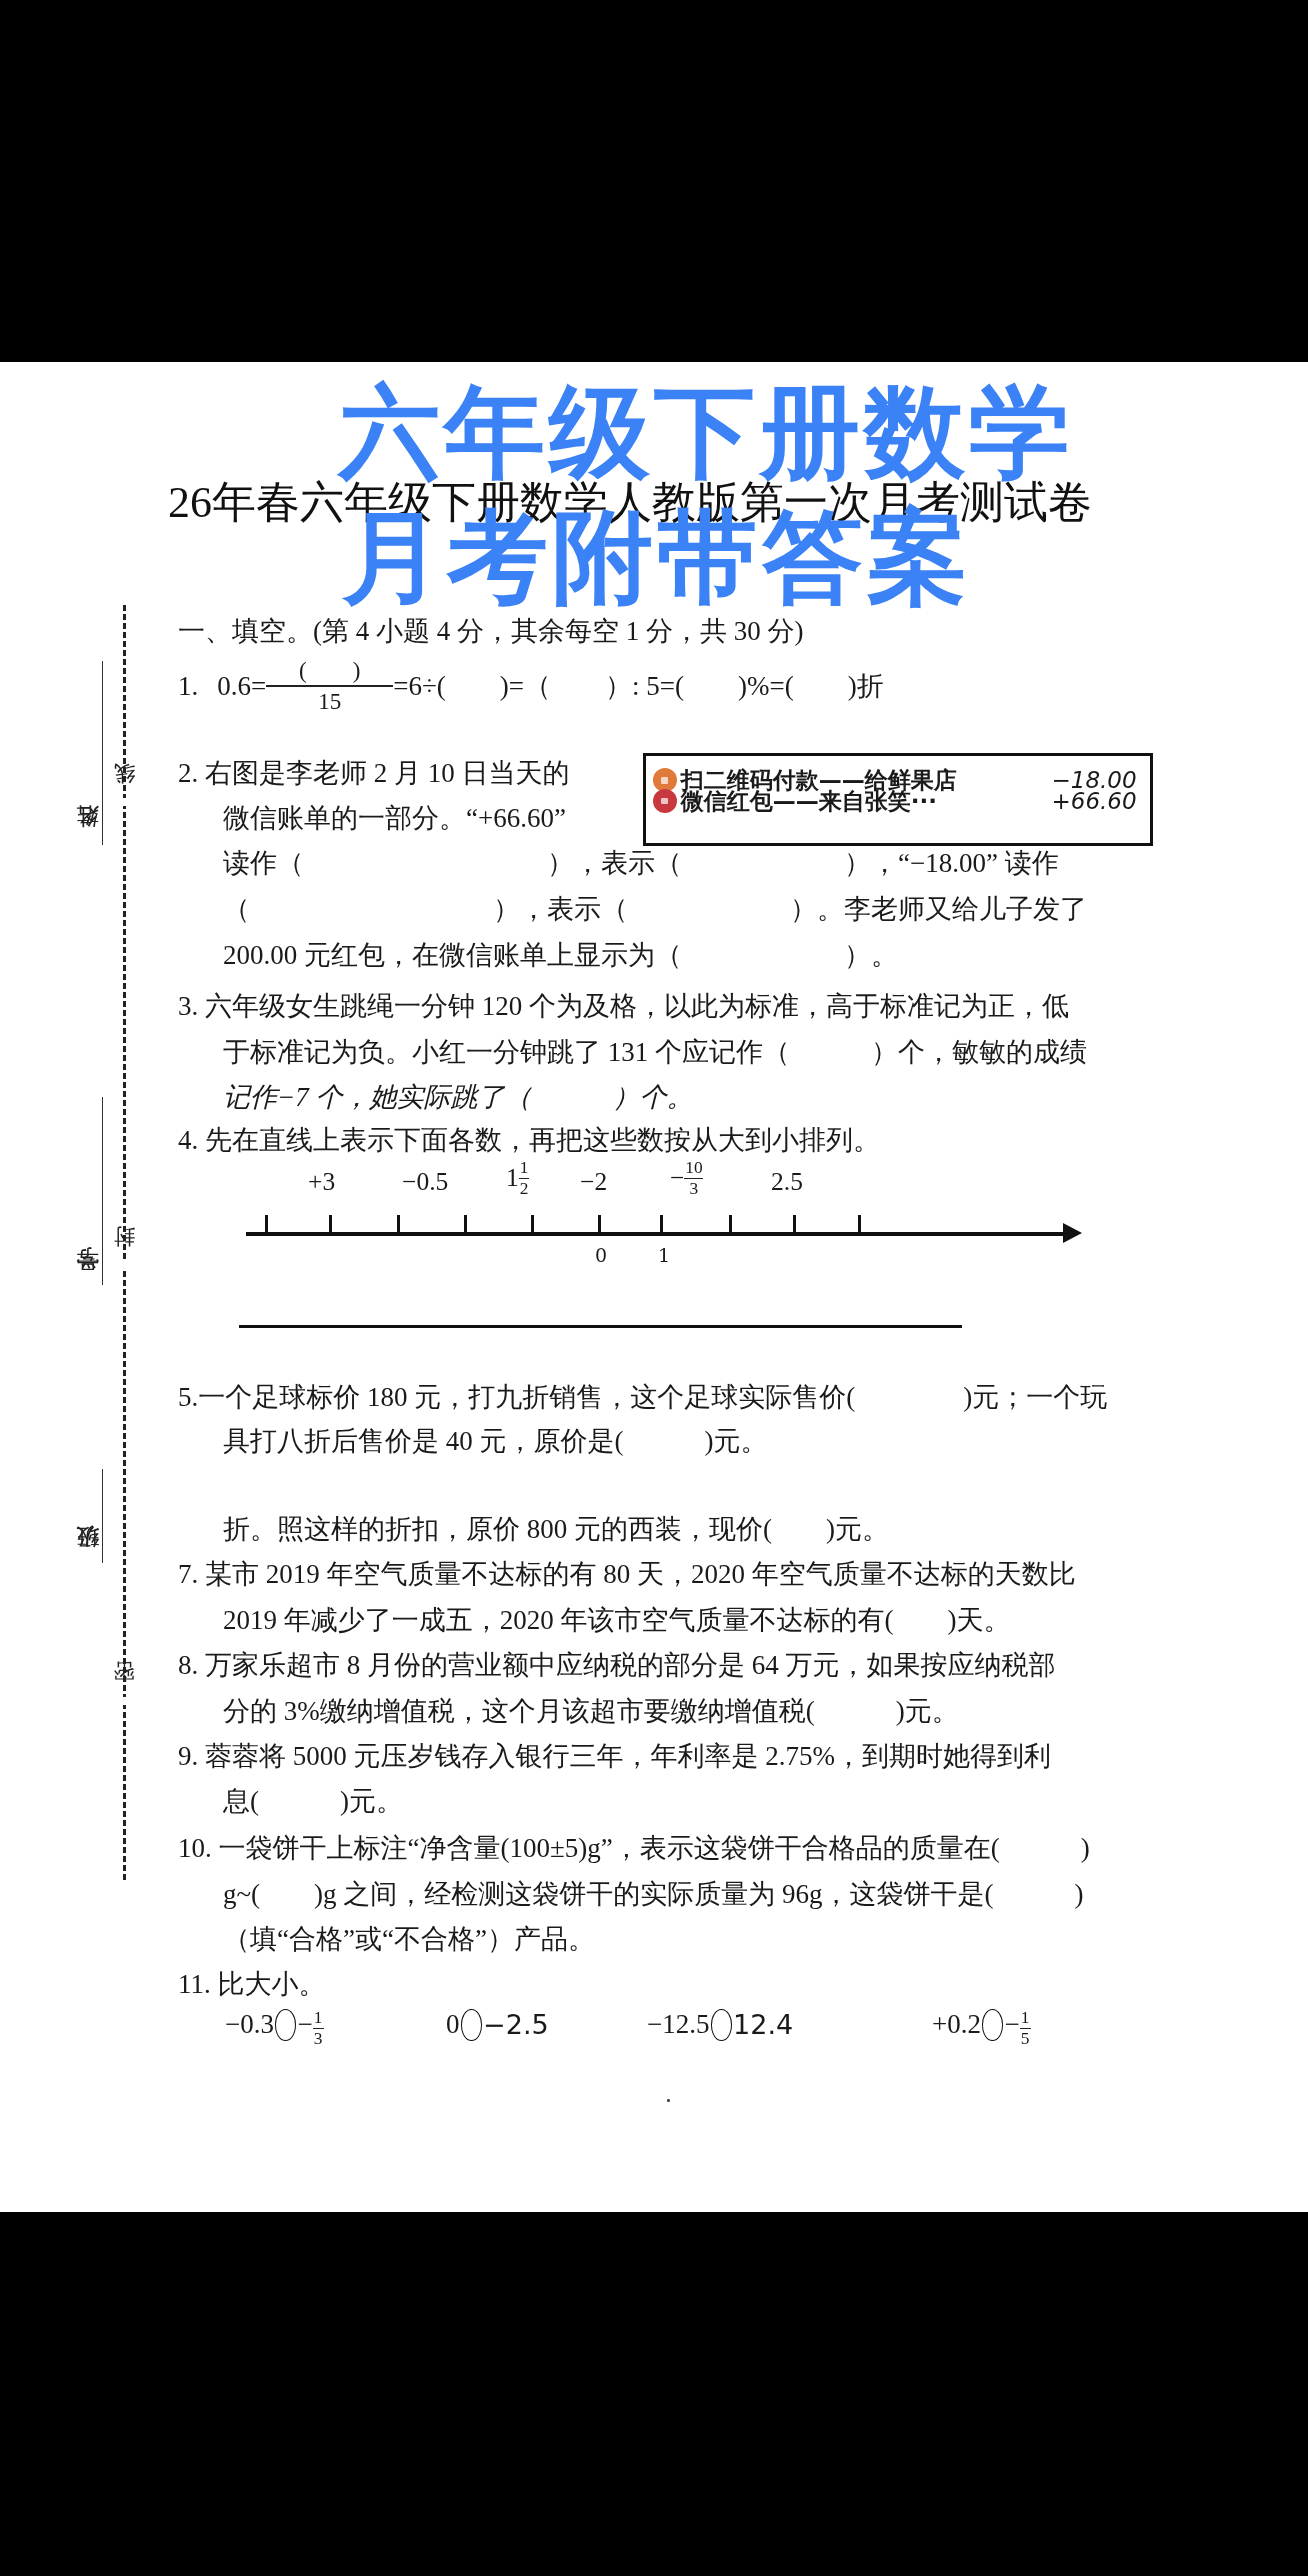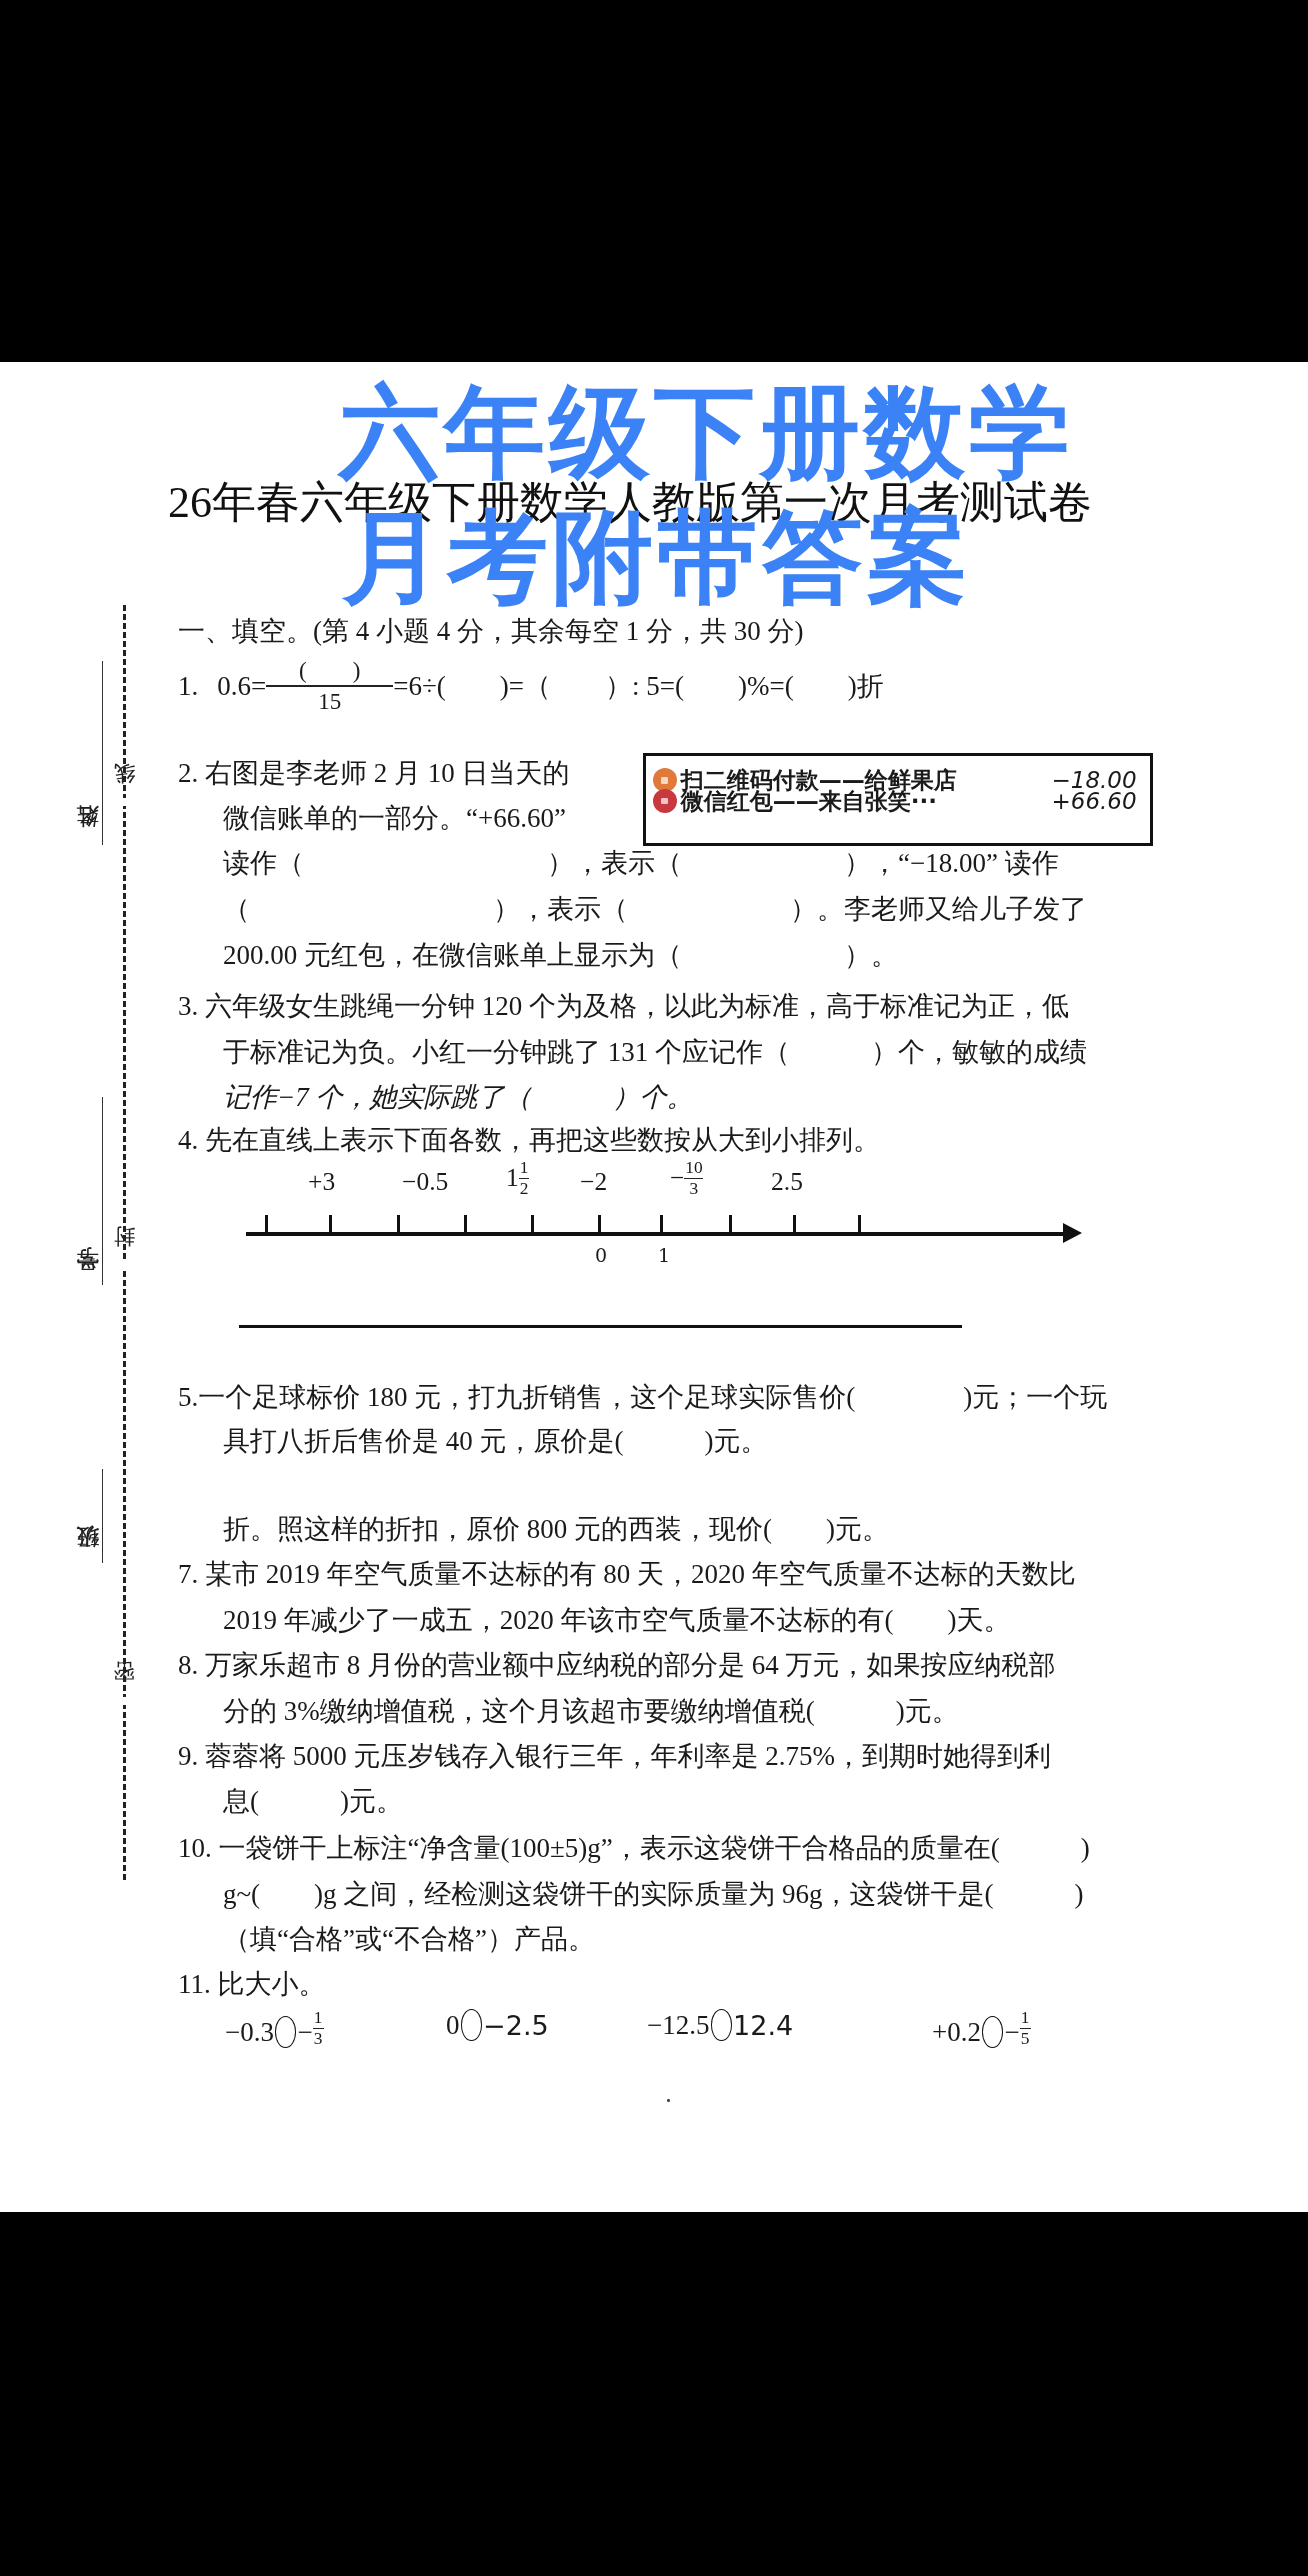--- a/index.html
+++ b/index.html
@@ -40,21 +40,21 @@
   .bill-row .amt { width:114px; text-align:right; font-weight:normal; font-size:23px;font-style:italic; }
 
   .numline { position:absolute; left:241px; top:828px; width:845px; height:81px; }
   .nl-axis { position:absolute; left:5.4px; top:42px; width:825px; height:4px; background:#111; }
   .nl-arrow { position:absolute; left:822px; top:33px; width:0; height:0; border-top:10.7px solid transparent; border-bottom:10.7px solid transparent; border-left:19px solid #111; }
   .nl-tick { position:absolute; top:25px; width:3.4px; height:19px; background:#111; }
   .nl-label { position:absolute; top:54px; font-size:19px; }
   .nl-nums { position:absolute; left:241px; top:797px; height:54px; width:671px; }
   .nl-num { position:absolute; top:0; font-size:25.5px; font-family:"Liberation Serif","DejaVu Serif",serif; }
   .answer-line { position:absolute; left:239px; top:963px; width:723px; height:2.7px; background:#111; }
-  .cmp { position:absolute; top:1647px; font-size:27px; white-space:nowrap; display:flex; align-items:flex-end; font-family:"Liberation Serif","DejaVu Serif",serif; }
+  .cmp { position:absolute; top:1647px; font-size:27px; white-space:nowrap; display:flex; align-items:flex-start; font-family:"Liberation Serif","DejaVu Serif",serif; }
   .circle { display:inline-block; width:19px; height:29.5px; border:1.3px solid #111; border-radius:50%; margin:0 1.3px; }
   .dot { position:absolute; left:667px; top:1737px; width:2.7px; height:2.7px; background:#444; border-radius:50%; }
 </style>
 </head>
 <body>
 
 <div class="band-top"></div>
 
 <div class="page">
 

